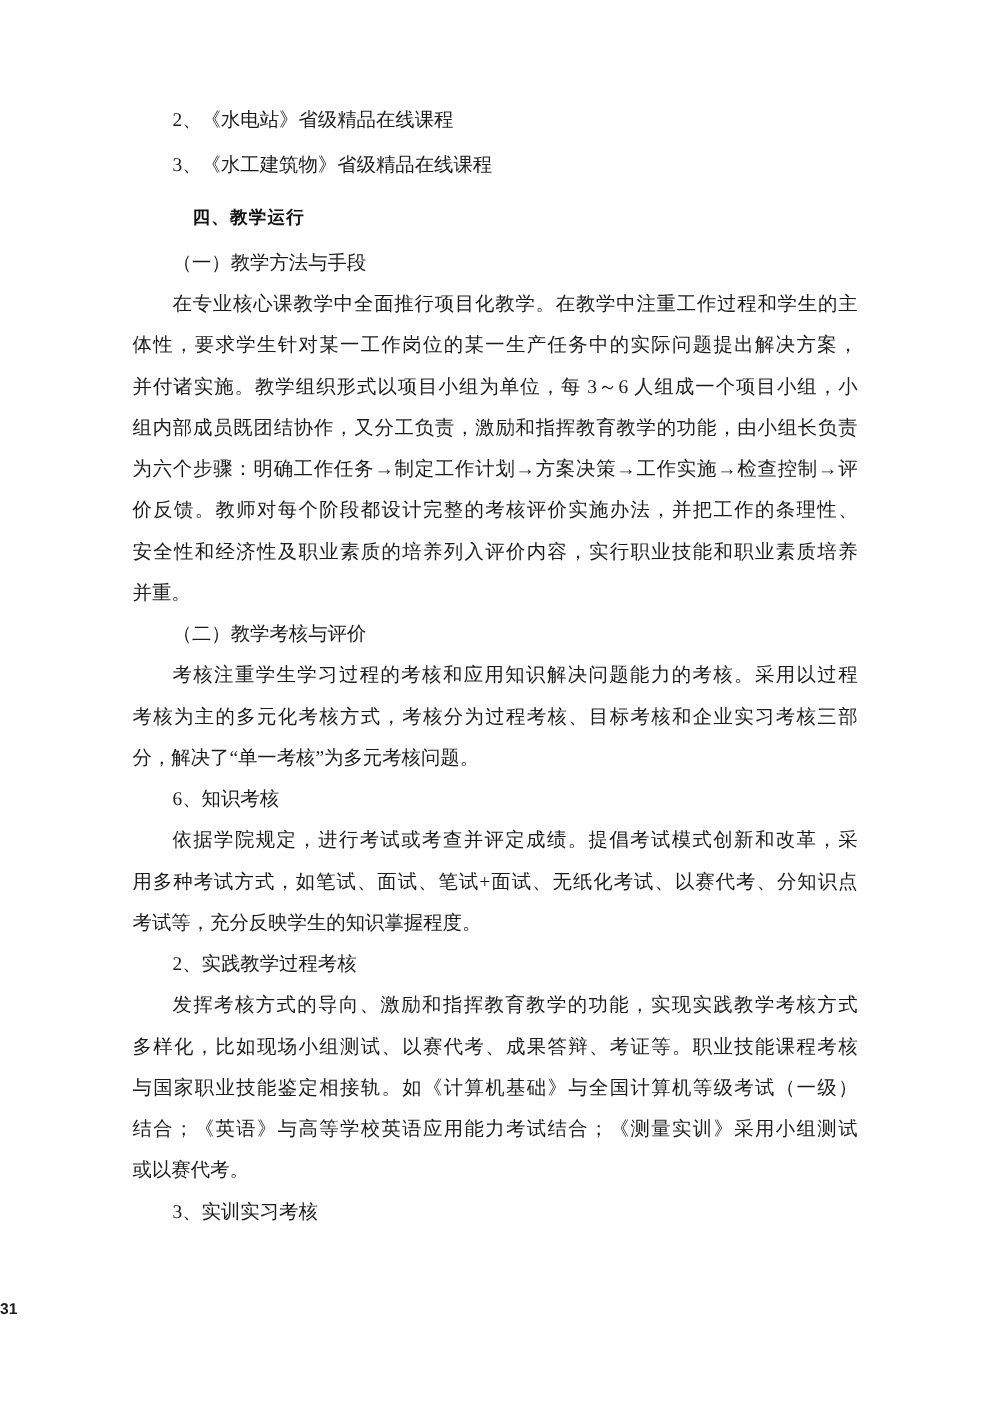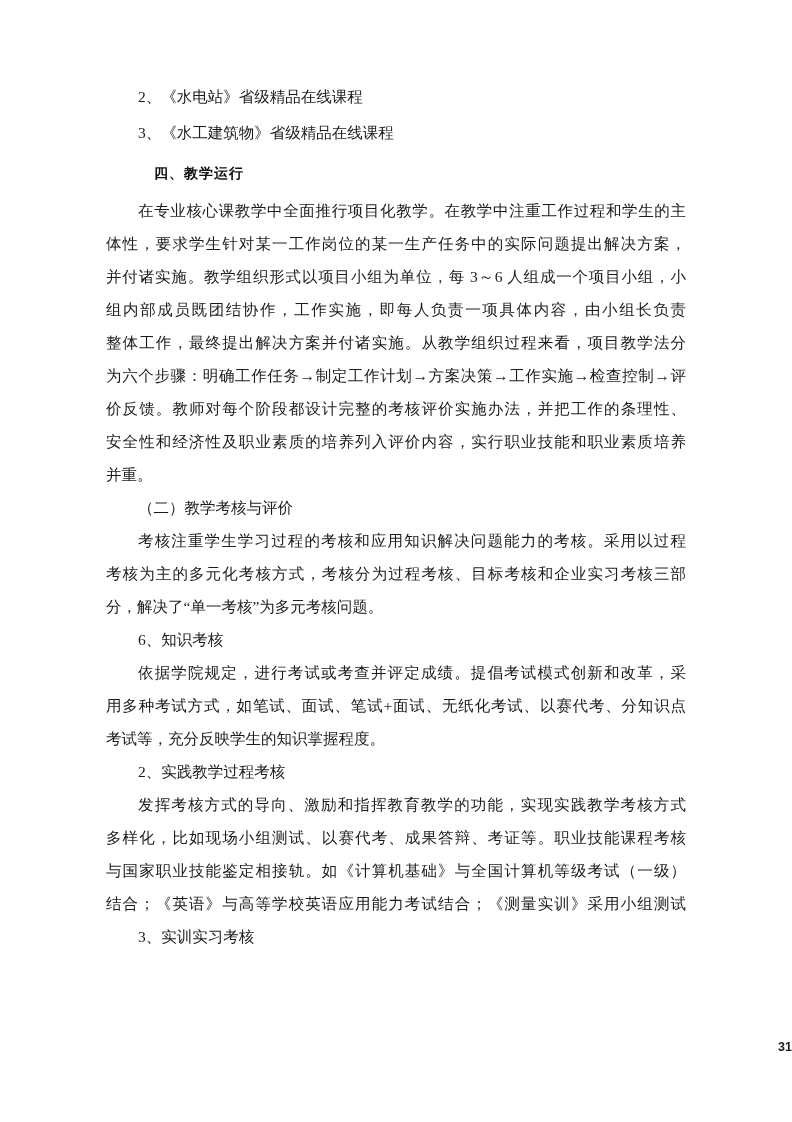--- a/index.html
+++ b/index.html
@@ -49,41 +49,41 @@
   .paragraph .line.first { text-indent: 32px; }
   .paragraph .line.last {
     text-align: center;
     text-align-last: left;
   }
   .page-number {
     position: absolute;
     left: 0;
     right: 0;
     top: 1040px;
-    text-align: right;
+    text-align: left;
     font-family: "Liberation Sans", "DejaVu Sans", sans-serif;
     font-weight: bold;
     font-size: 12.5px;
     color: #1b1b1b;
   }
 </style>
 </head>
 <body>
 
 <div class="page">
   <div class="content" id="doc-content">
       <div class="block list-item">2、《水电站》省级精品在线课程</div>
       <div class="block list-item">3、《水工建筑物》省级精品在线课程</div>
       <div class="block heading">四、教学运行</div>
+      <div class="block subheading">（一）教学方法与手段</div>
       <div class="block paragraph">
         <div class="line first">在专业核心课教学中全面推行项目化教学。在教学中注重工作过程和学生的主</div>
         <div class="line">体性，要求学生针对某一工作岗位的某一生产任务中的实际问题提出解决方案，</div>
         <div class="line">并付诸实施。教学组织形式以项目小组为单位，每 3～6 人组成一个项目小组，小</div>
-        <div class="line">组内部成员既团结协作，工作实施，即每人负责一项具体内容，由小组长负责</div>
-        <div class="line">整体工作，最终提出解决方案并付诸实施。从教学组织过程来看，项目教学法分</div>
+        <div class="line">组内部成员既团结协作，又分工负责，激励和指挥教育教学的功能，由小组长负责</div>
         <div class="line">为六个步骤：明确工作任务→制定工作计划→方案决策→工作实施→检查控制→评</div>
         <div class="line">价反馈。教师对每个阶段都设计完整的考核评价实施办法，并把工作的条理性、</div>
         <div class="line">安全性和经济性及职业素质的培养列入评价内容，实行职业技能和职业素质培养</div>
         <div class="line last">并重。</div>
       </div>
       <div class="block subheading">（二）教学考核与评价</div>
       <div class="block paragraph">
         <div class="line first">考核注重学生学习过程的考核和应用知识解决问题能力的考核。采用以过程</div>
         <div class="line">考核为主的多元化考核方式，考核分为过程考核、目标考核和企业实习考核三部</div>
         <div class="line last">分，解决了“单一考核”为多元考核问题。</div>
@@ -93,17 +93,18 @@
         <div class="line first">依据学院规定，进行考试或考查并评定成绩。提倡考试模式创新和改革，采</div>
         <div class="line">用多种考试方式，如笔试、面试、笔试+面试、无纸化考试、以赛代考、分知识点</div>
         <div class="line last">考试等，充分反映学生的知识掌握程度。</div>
       </div>
       <div class="block numbered-item">2、实践教学过程考核</div>
       <div class="block paragraph">
         <div class="line first">发挥考核方式的导向、激励和指挥教育教学的功能，实现实践教学考核方式</div>
         <div class="line">多样化，比如现场小组测试、以赛代考、成果答辩、考证等。职业技能课程考核</div>
         <div class="line">与国家职业技能鉴定相接轨。如《计算机基础》与全国计算机等级考试（一级）</div>
         <div class="line">结合；《英语》与高等学校英语应用能力考试结合；《测量实训》采用小组测试</div>
+        <div class="line last">或以赛代考。</div>
       </div>
       <div class="block numbered-item">3、实训实习考核</div>
     </div>
   <div class="page-number">31</div>
 </div>
 
 </body></html>

